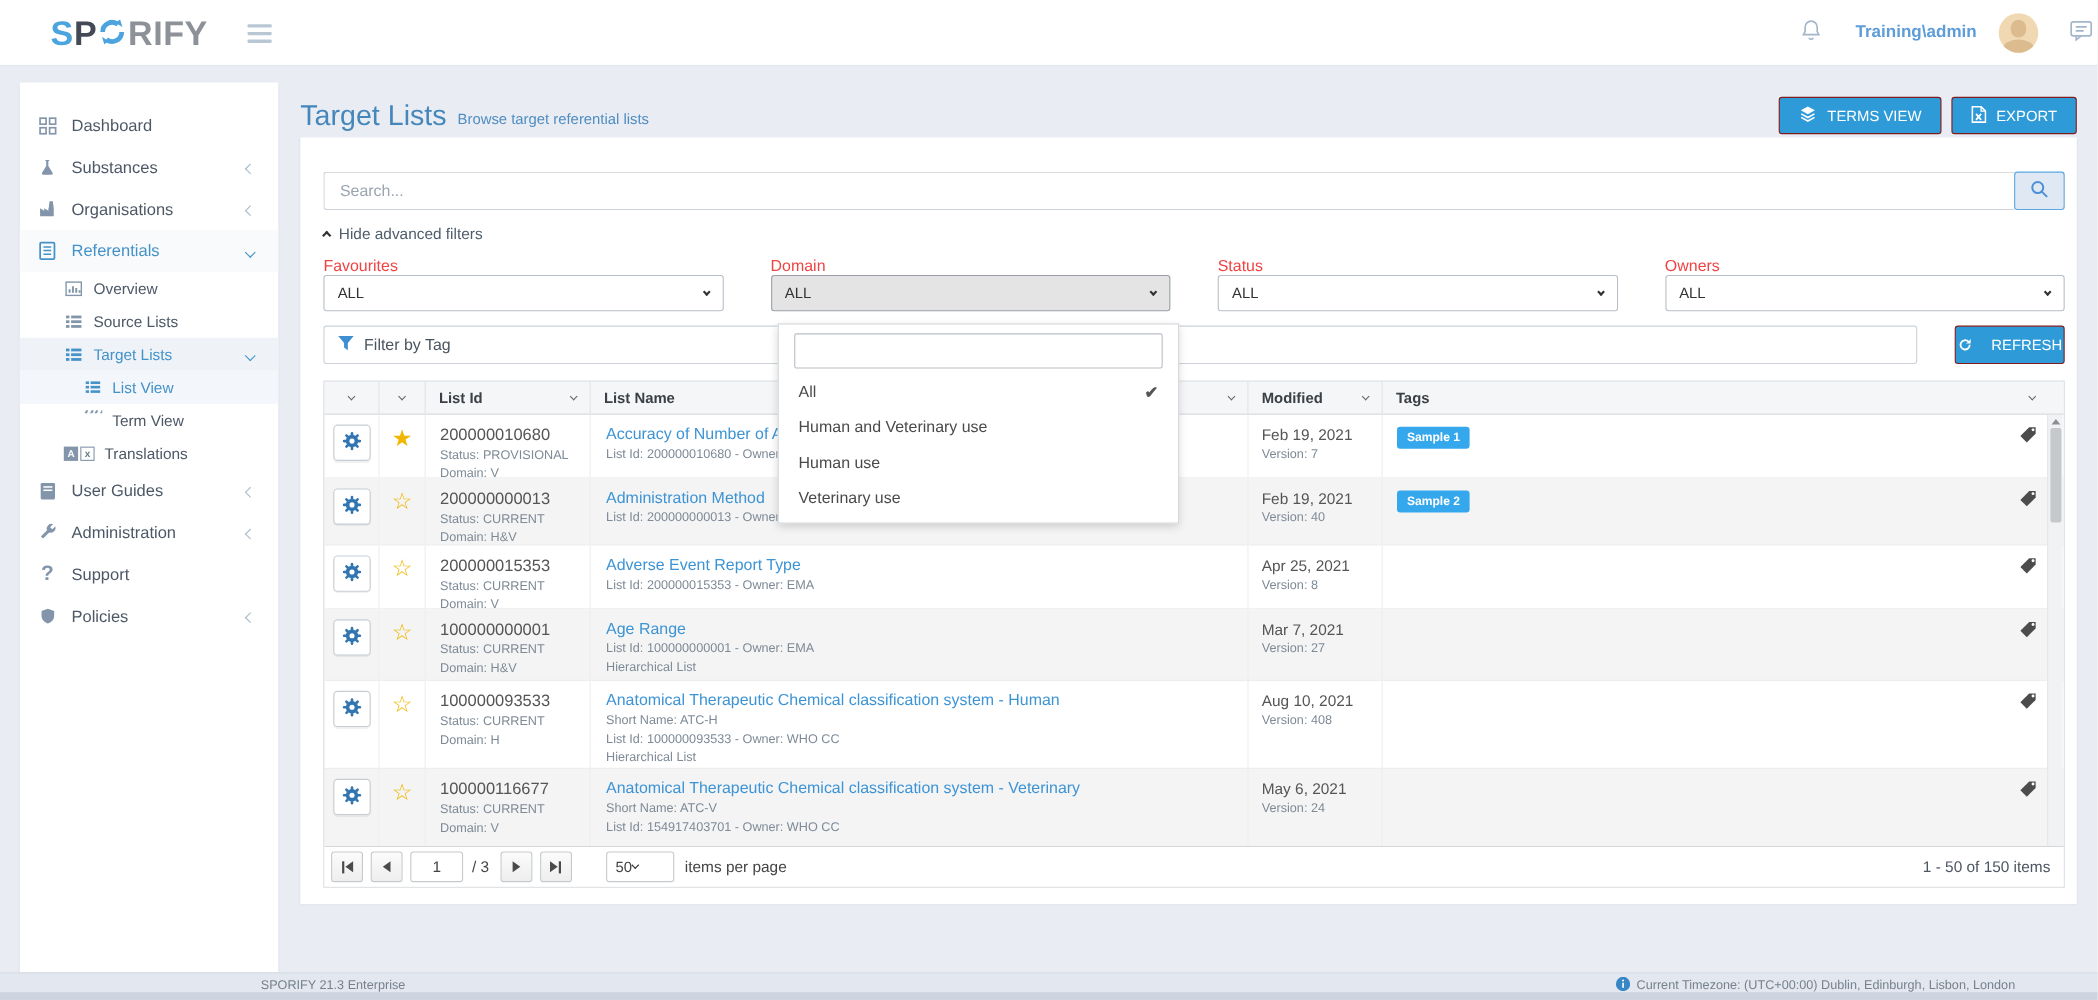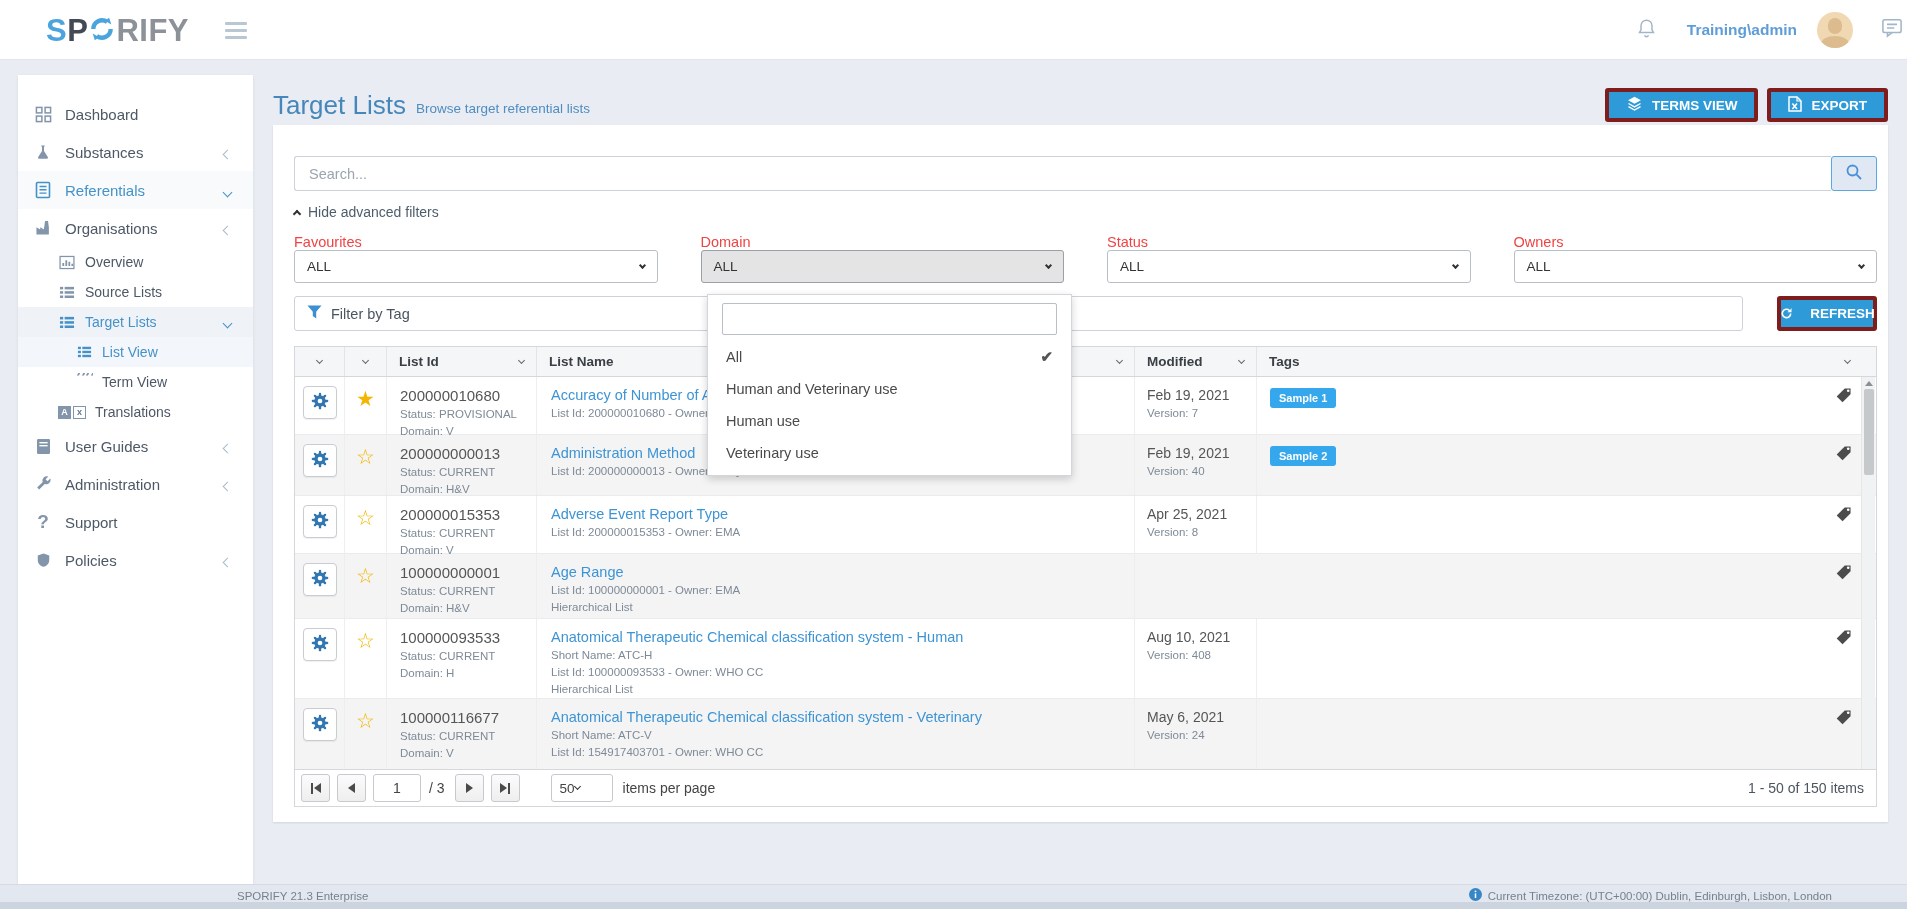--- a/index.html
+++ b/index.html
@@ -48,22 +48,22 @@
   .tr-a{width:13px;height:13px;background:#8295aa;color:#fff;font-size:9px;font-weight:bold;
         display:flex;align-items:center;justify-content:center;margin-right:2px}
   .tr-x{width:13px;height:13px;border:1.5px solid #8295aa;color:#64788c;font-size:9px;font-weight:bold;
         display:flex;align-items:center;justify-content:center}
 
   
   .title-row{position:absolute;left:273px;top:82px;width:1615px;display:flex;align-items:flex-start;z-index:5}
   .page-title{font-size:26px;font-weight:400;color:#4687bb;margin:8px 0 0}
   .page-subtitle{font-size:13.5px;color:#4f8cc0;margin:19px 0 0 10px}
   .hdr-btns{margin-left:auto;display:flex;gap:9px;margin-top:6px}
-  .btn-blue{height:34px;background:#2e9bd8;border:4px solid #7f1d1d;border-radius:3px;color:#fff;
-            font-weight:bold;font-size:13.5px;display:flex;align-items:center;gap:9px;padding:0 17px;cursor:pointer}
+  .btn-blue{height:34px;background:#2e9bd8;border:1px solid #7f1d1d;border-radius:3px;color:#fff;
+            font-weight:normal;font-size:13.5px;display:flex;align-items:center;gap:9px;padding:0 17px;cursor:pointer}
 
   
   .card{position:absolute;left:273px;top:125px;width:1615px;height:697px;background:#fff;
         box-shadow:0 1px 2px rgba(0,0,0,.1);padding:31px 11px 0 21px;z-index:4}
   .search-row{display:flex}
   .search-input{flex:1;height:35px;border:1px solid #ccd2d8;border-right:none;border-radius:3px 0 0 3px;
                 padding:0 14px;font-size:14.5px;color:#444;outline:none}
   .search-input::placeholder{color:#9aa5b0}
   .search-btn{width:46px;height:35px;background:#dfe8f3;border:1px solid #5ba7e0;border-radius:3px;
               display:flex;align-items:center;justify-content:center;cursor:pointer}
@@ -212,38 +212,38 @@
   </div>
   <div class="nav-item">
     <span class="ico">
       <svg width="16" height="17" viewBox="0 0 18 18">
           <path fill="#8295aa" d="M7 1h4v1.2h-.9v5L14.4 14c.5 1-.2 2.1-1.3 2.1H4.9c-1.1 0-1.8-1.1-1.3-2.1L7.9 7.2v-5H7z"></path>
         </svg>
     </span>
     <span>Substances</span>
     <span class="nav-chev"><span class="chev left"></span></span>
   </div>
+  <div class="nav-item">
+    <span class="ico">
+      <svg width="17" height="16" viewBox="0 0 18 17">
+          <path fill="#8295aa" d="M1.5 15.5V7.8l4 2.4V7.8l4 2.4V7.8h.3L10.6 1h3.2l.9 6.8v7.7z"></path>
+        </svg>
+    </span>
+    <span>Organisations</span>
+    <span class="nav-chev"><span class="chev left"></span></span>
+  </div>
   <div class="nav-item row-ref blue">
     <span class="ico">
       <svg width="16" height="18" viewBox="0 0 16 18" fill="none" stroke="#4492c8" stroke-width="1.6">
         <rect x="1.5" y="1.5" width="13" height="15" rx="1"></rect>
         <path d="M4.5 5.5h7M4.5 8.8h7M4.5 12.1h7" stroke-width="1.4"></path>
         </svg>
     </span>
     <span>Referentials</span>
     <span class="nav-chev blue"><span class="chev down"></span></span>
-  </div>
-  <div class="nav-item">
-    <span class="ico">
-      <svg width="17" height="16" viewBox="0 0 18 17">
-          <path fill="#8295aa" d="M1.5 15.5V7.8l4 2.4V7.8l4 2.4V7.8h.3L10.6 1h3.2l.9 6.8v7.7z"></path>
-        </svg>
-    </span>
-    <span>Organisations</span>
-    <span class="nav-chev"><span class="chev left"></span></span>
   </div>
   <div class="nav-item nav-sub">
     <span class="ico">
       <svg width="16" height="15" viewBox="0 0 18 16" fill="none" stroke="#8295aa" stroke-width="1.4">
         <rect x="1.2" y="1.2" width="15.6" height="13.6"></rect>
         <path d="M4.8 12V8.5M8.2 12V5.5M11.6 12V7.2M15 12V9.5" stroke-width="2"></path>
         </svg>
     </span>
     <span>Overview</span>
   </div>
@@ -597,20 +597,24 @@
         <div class="c-id">
           <div class="id-main">100000000001</div>
           <div class="sub-line">Status: CURRENT</div>
           <div class="sub-line">Domain: H&amp;V</div>
         </div>
         <div class="c-name">
           <div class="name-link">Age Range</div>
           <div class="sub-line">List Id: 100000000001 - Owner: EMA</div>
           <div class="sub-line">Hierarchical List</div>
         </div>
+        <div class="c-mod">
+          <div class="mod-date">Mar 7, 2021</div>
+          <div class="sub-line">Version: 27</div>
+        </div>
         <div class="c-tags">
           <span class="tag-ico"><svg width="17" height="17" viewBox="0 0 18 18">
                 <path fill="#4c4c4c" d="M10.3 1.5h6.2v6.2L8 16.2 1.8 10z"></path>
                 <circle cx="14" cy="4" r="1.4" fill="#fff"></circle>
               </svg></span>
         </div>
       </div>
 
       <div class="trow" style="height:80px">
         <div class="c-gear">

